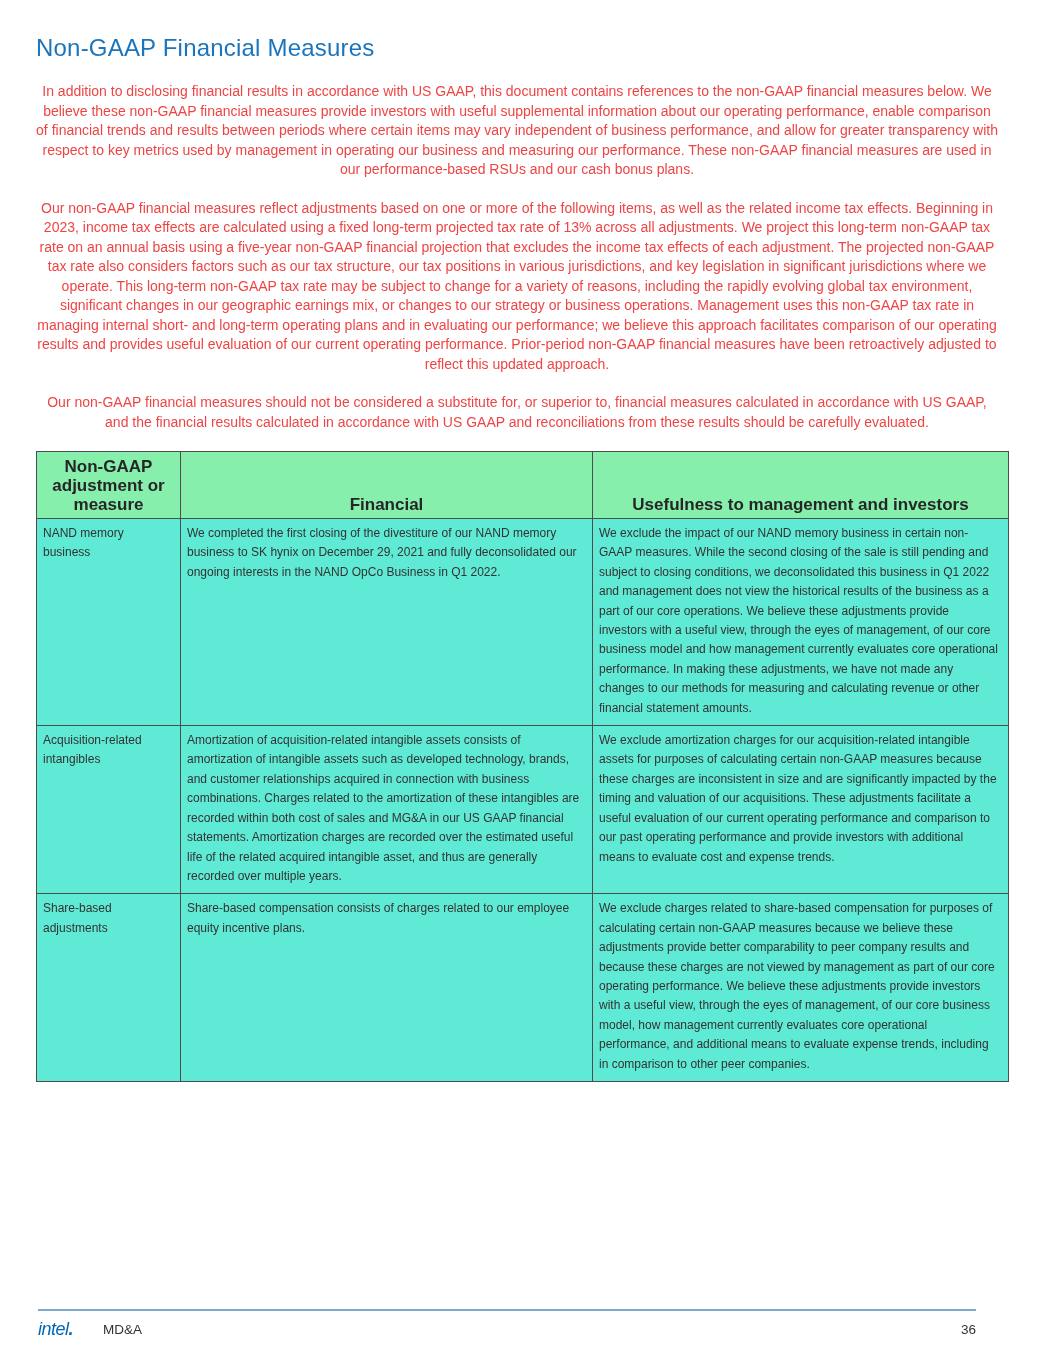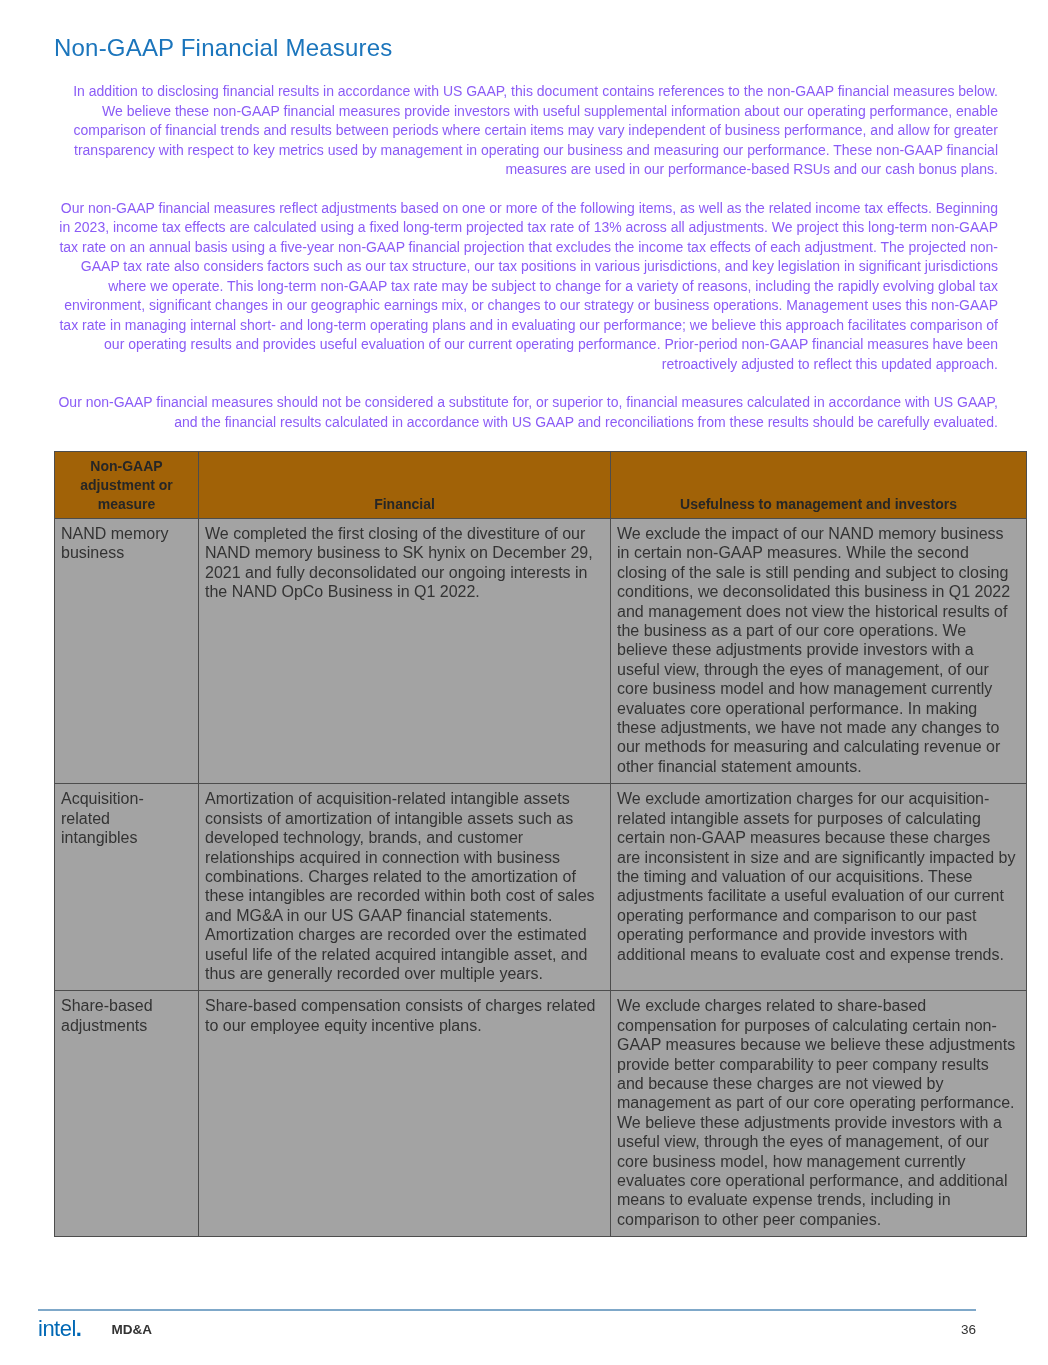--- a/index.html
+++ b/index.html
@@ -8,98 +8,98 @@
     background: #ffffff;
   }
   .page {
     position: relative;
     width: 1036px;
     height: 1365px;
     background: #ffffff;
     font-family: "Liberation Sans", sans-serif;
     color: #333333;
     box-sizing: border-box;
-    padding: 34px 38px 0 54px;
+    padding: 34px 38px 0 36px;
     overflow: hidden;
   }
   h1.doc-title {
     margin: 0 0 20px 0;
     font-size: 24px;
     font-weight: 400;
     color: #1b75bc;
     letter-spacing: 0.2px;
   }
   p.body-para {
     margin: 0 0 19px 0;
     font-size: 14px;
     line-height: 19.5px;
-    color: #8b5cf6;
-    text-align: right;
+    color: #ef4444;
+    text-align: center;
   }
   table.measures {
     border-collapse: collapse;
     table-layout: fixed;
     width: 972px;
     margin-top: 0;
   }
   table.measures col.c1 { width: 144px; }
   table.measures col.c2 { width: 412px; }
   table.measures col.c3 { width: 416px; }
   table.measures th {
     border: 1px solid #4d4d4d;
-    font-size: 14px;
+    font-size: 17px;
     line-height: 19px;
     font-weight: 700;
     color: #262626;
     text-align: center;
     vertical-align: bottom;
     padding: 5px 14px 4px 14px;
-    background: #a16207;
+    background: #86efac;
   }
   table.measures td {
     border: 1px solid #4d4d4d;
-    font-size: 16px;
+    font-size: 12px;
     line-height: 19.4px;
     color: #333333;
     text-align: left;
     vertical-align: top;
     padding: 5px 9px 7px 6px;
-    background: #a3a3a3;
+    background: #5eead4;
   }
   .footer {
     position: absolute;
     left: 38px;
     top: 1309px;
     width: 938px;
   }
   .footer-line {
     height: 2px;
     background: #7fa8c9;
     margin-bottom: 9px;
   }
   .footer-row {
     display: flex;
     align-items: center;
   }
   .intel-logo {
     color: #0068b5;
-    font-size: 22px;
+    font-size: 18px;
     font-weight: 500;
     letter-spacing: -0.5px;
     line-height: 18px;
+    font-style: italic;
   }
   .intel-logo .dot {
     color: #0068b5;
     font-weight: 700;
   }
   .footer-section {
     margin-left: 30px;
     font-size: 13.5px;
     color: #333333;
-    font-weight: bold;
   }
   .footer-pageno {
     margin-left: auto;
     font-size: 13.5px;
     color: #333333;
   }
 </style>
 </head>
 <body>
 

